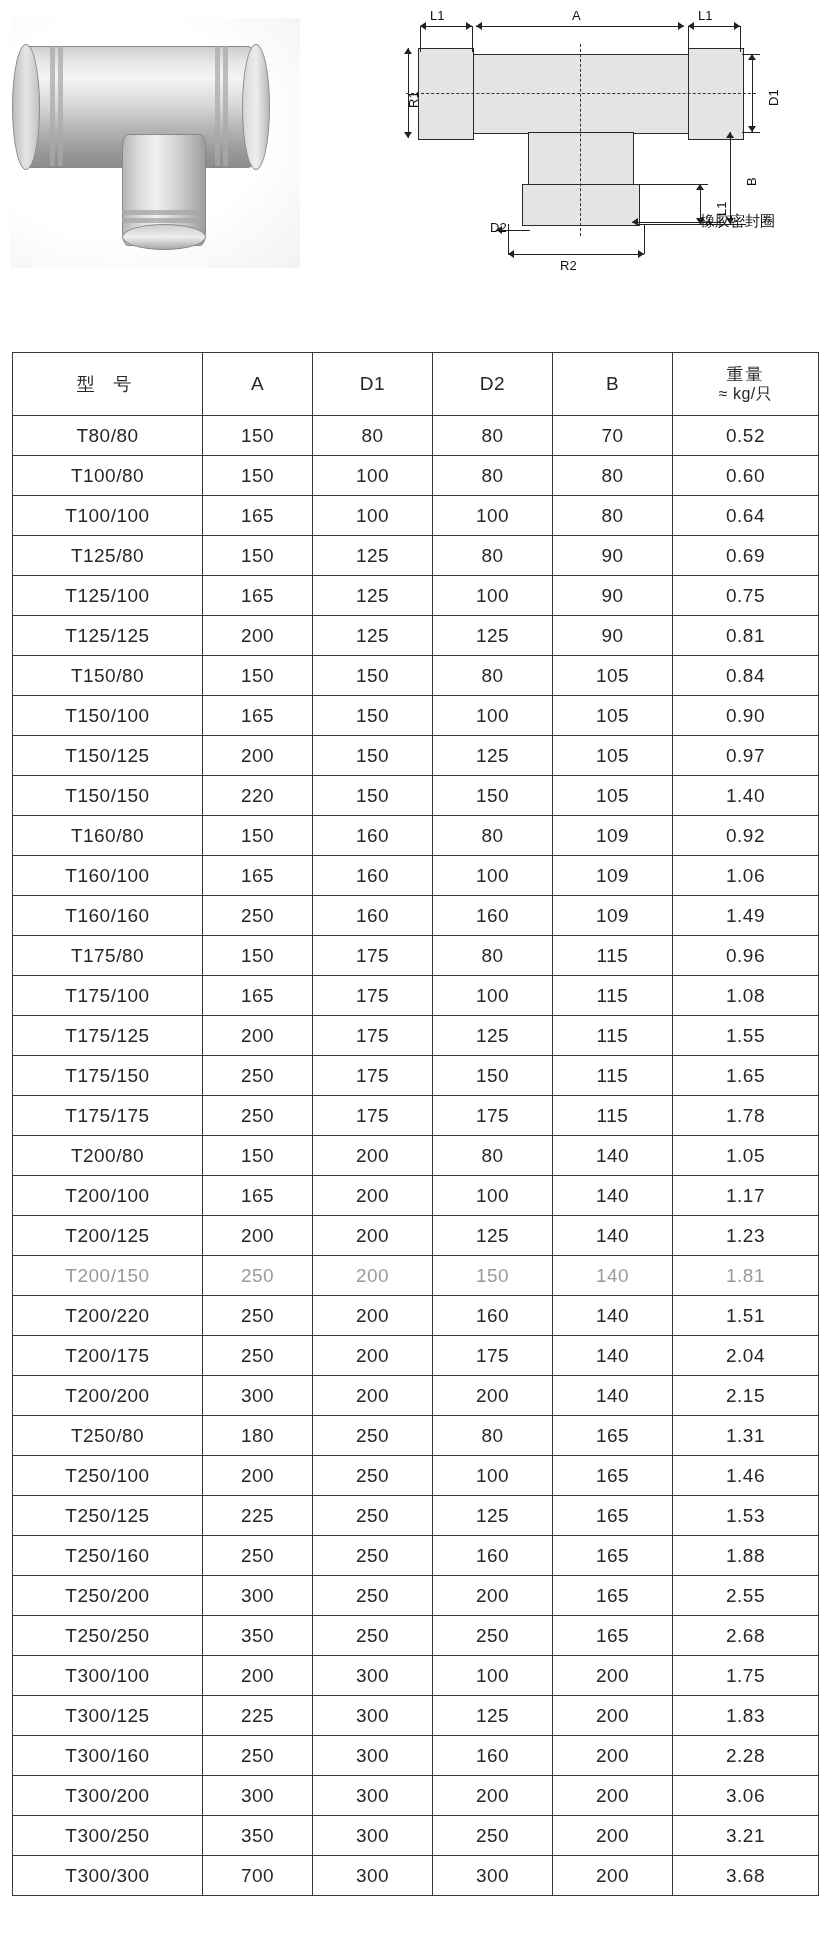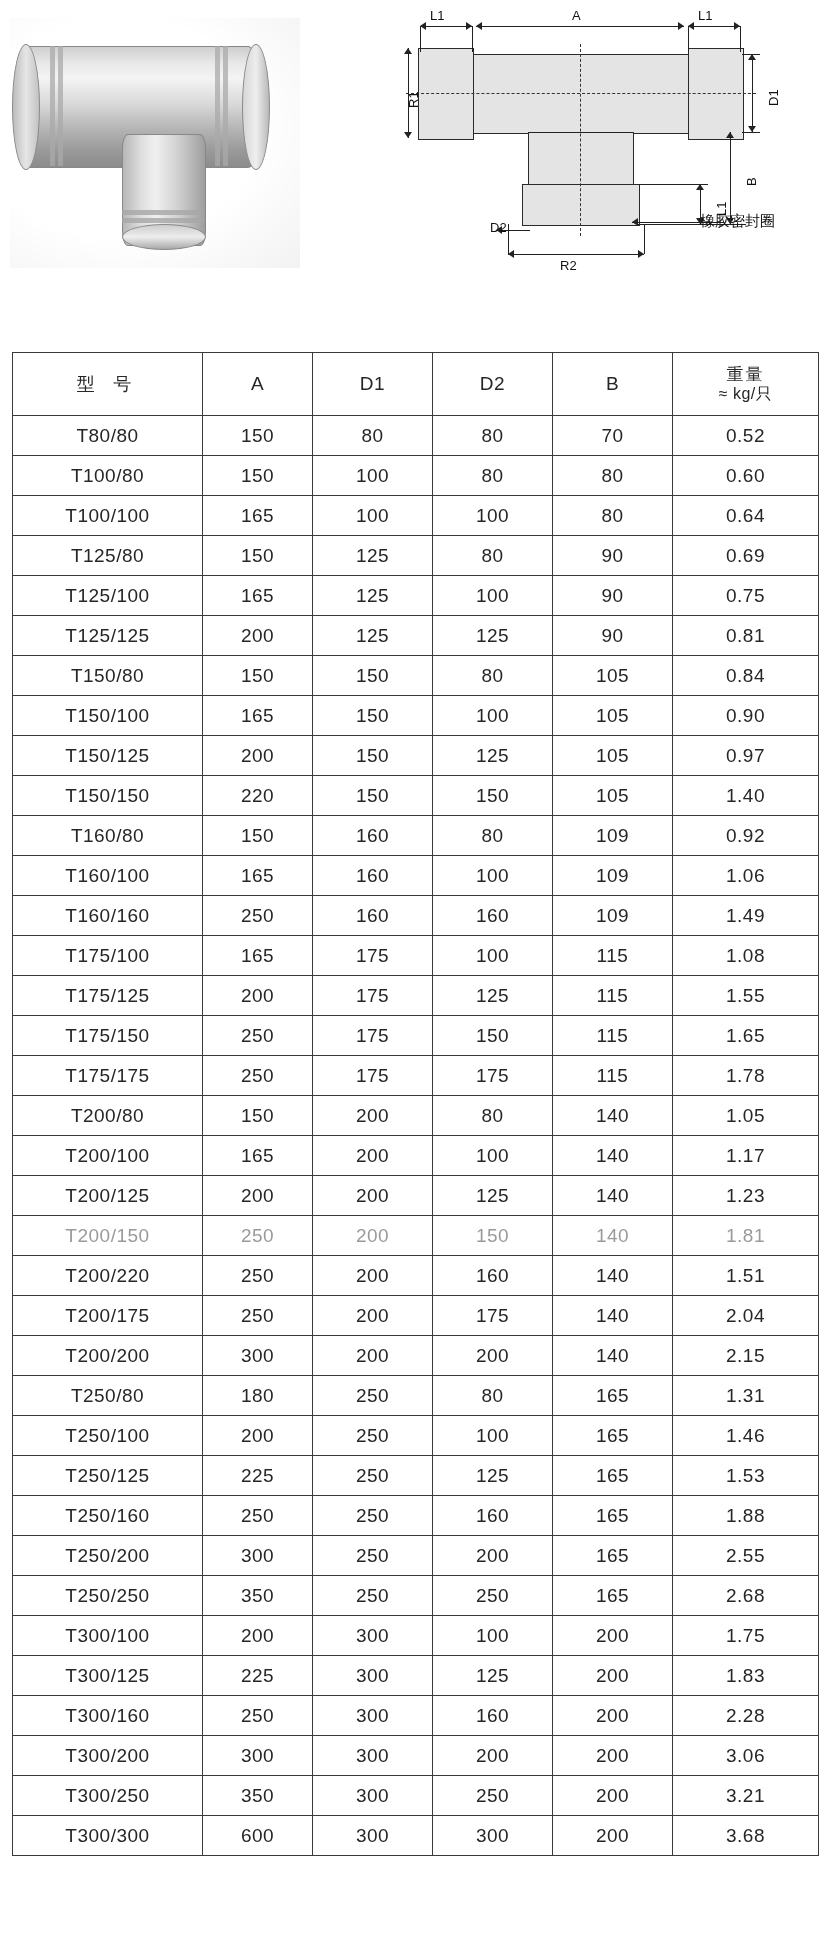--- a/index.html
+++ b/index.html
@@ -436,20 +436,28 @@
         </tr>
         <tr>
           <td>T160/160</td>
           <td>250</td>
           <td>160</td>
           <td>160</td>
           <td>109</td>
           <td>1.49</td>
         </tr>
         <tr>
+          <td>T175/80</td>
+          <td>150</td>
+          <td>175</td>
+          <td>80</td>
+          <td>115</td>
+          <td>0.96</td>
+        </tr>
+        <tr>
           <td>T175/100</td>
           <td>165</td>
           <td>175</td>
           <td>100</td>
           <td>115</td>
           <td>1.08</td>
         </tr>
         <tr>
           <td>T175/125</td>
           <td>200</td>
@@ -613,21 +621,21 @@
         <tr>
           <td>T300/250</td>
           <td>350</td>
           <td>300</td>
           <td>250</td>
           <td>200</td>
           <td>3.21</td>
         </tr>
         <tr>
           <td>T300/300</td>
-          <td>600</td>
+          <td>700</td>
           <td>300</td>
           <td>300</td>
           <td>200</td>
           <td>3.68</td>
         </tr>
       </tbody>
   </table>
 </div>
 
 </body></html>

